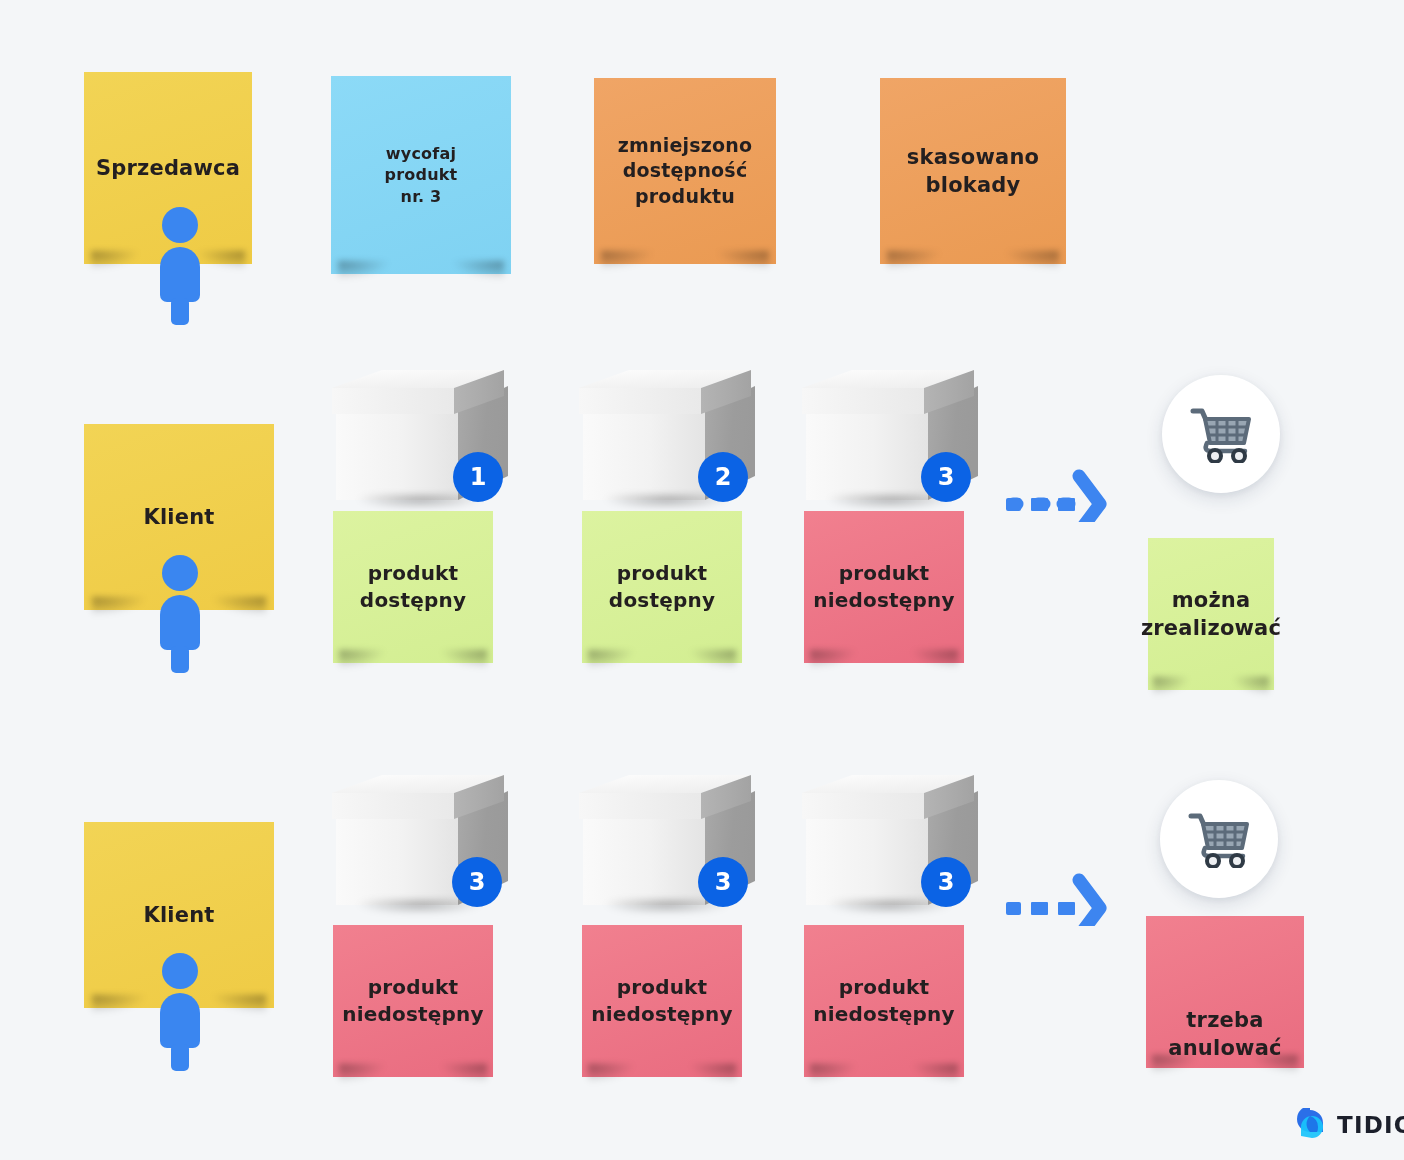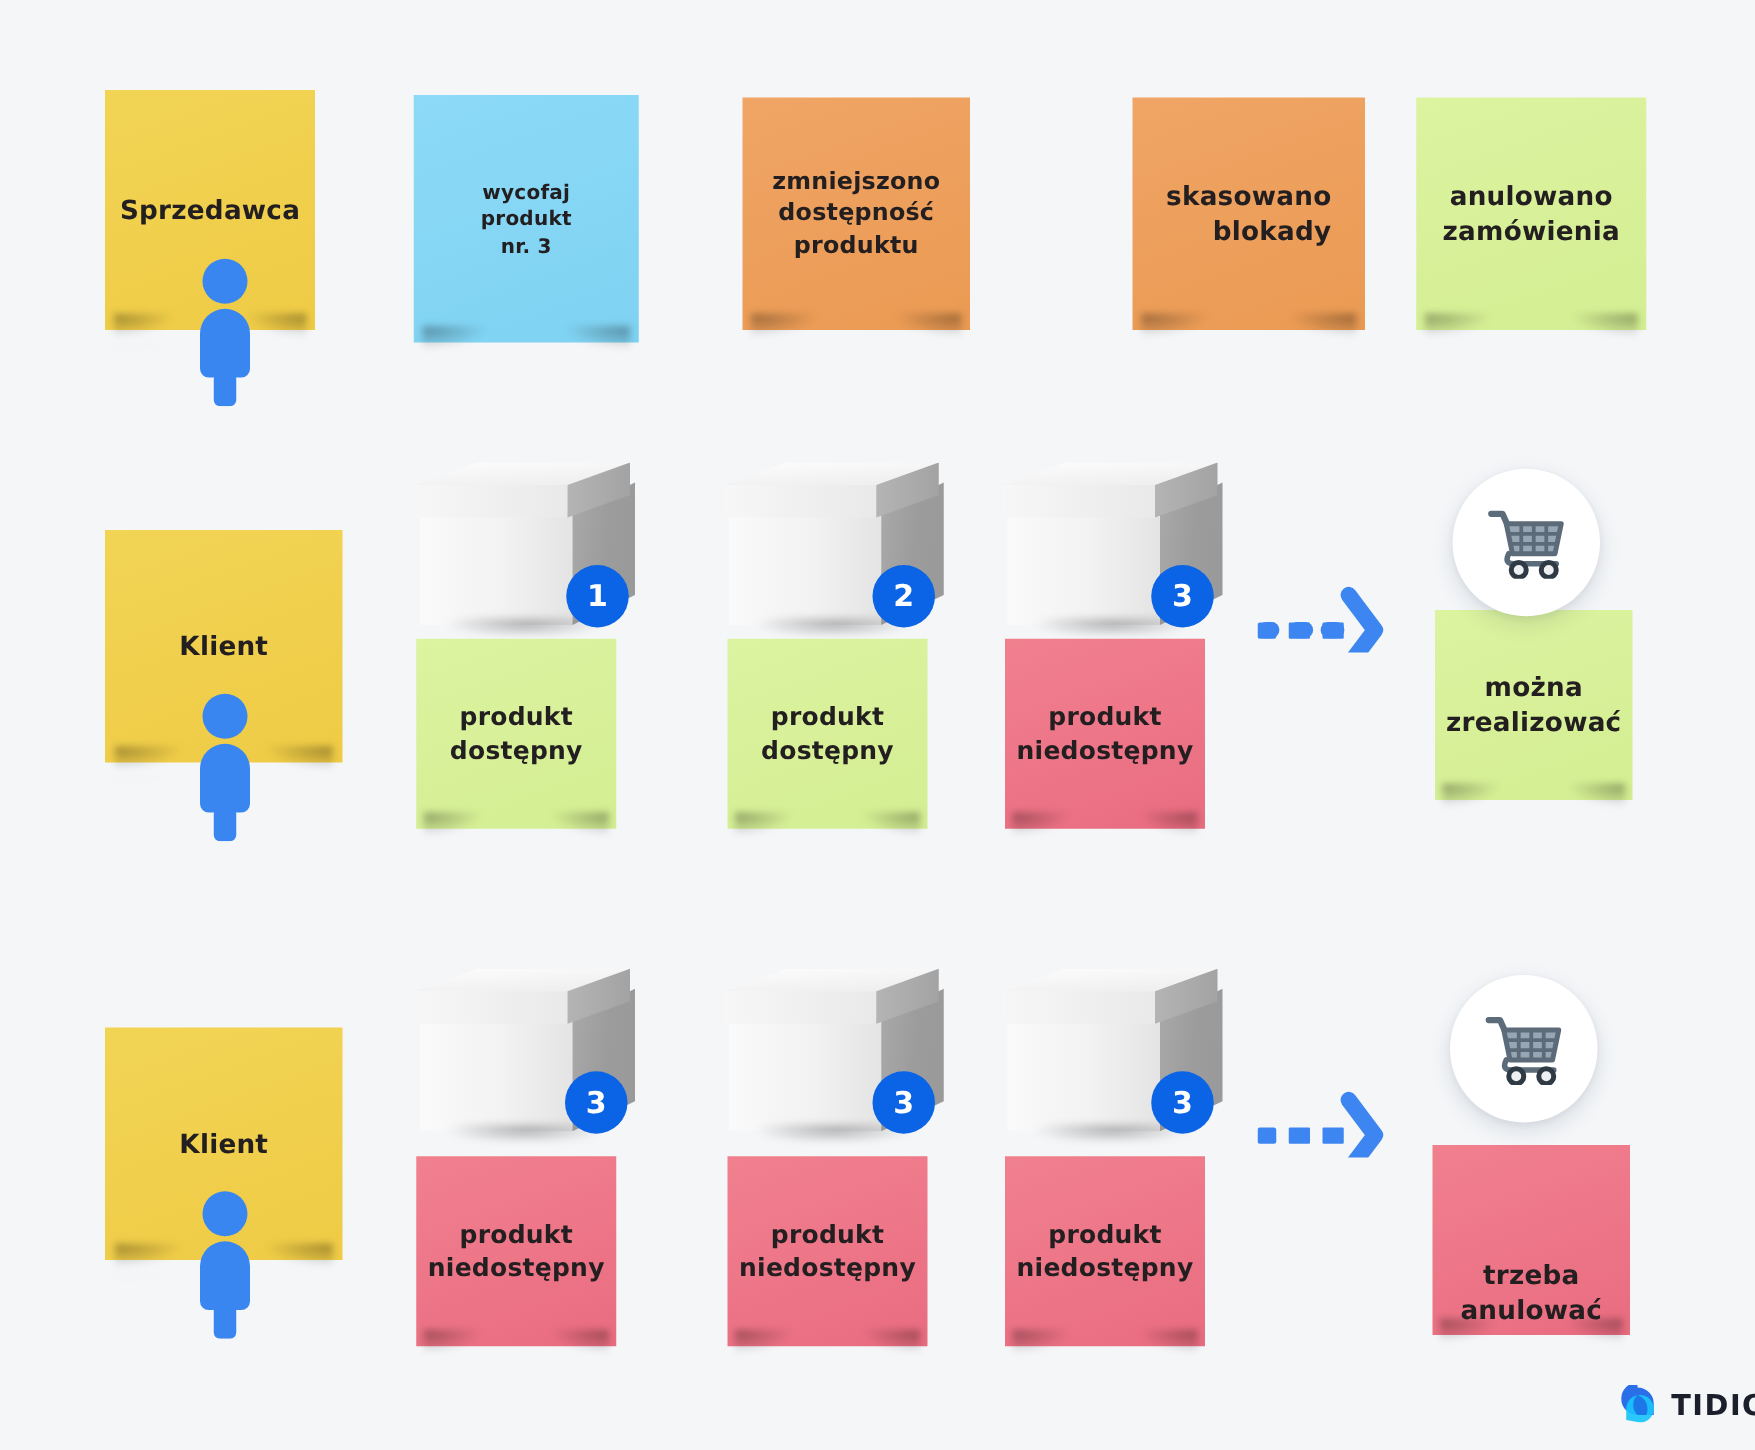--- a/index.html
+++ b/index.html
@@ -137,29 +137,25 @@
 produkt
 nr. 3</span>
   </div>
 
   <div class="note n-orange" style="left:594px; top:78px; width:182px; height:186px; font-size:19px;">
     <span class="txt">zmniejszono
 dostępność
 produktu</span>
   </div>
 
-  <div class="note n-orange" style="left:906px; top:78px; width:186px; height:186px; font-size:21px;text-align:right;">
+  <div class="note n-orange" style="left:880px; top:78px; width:186px; height:186px; font-size:21px;">
     <span class="txt">skasowano
 blokady</span>
   </div>
 
-  <div class="note n-green" style="left:1133px; top:78px; width:184px; height:186px; font-size:21px;">
-    <span class="txt">anulowano
-zamówienia</span>
-  </div>
 
   <div class="note n-yellow" style="left:84px; top:424px; width:190px; height:186px; font-size:21px;">
     <span class="txt">Klient</span>
   </div>
   <div class="person" style="left:152px; top:553px;">
     <svg width="56" height="120" viewBox="0 0 56 120">
       <circle cx="28" cy="20" r="18" fill="#3A86F0"></circle>
       <path d="M8 62 a20 20 0 0 1 40 0 v28 a7 7 0 0 1 -7 7 h-26 a7 7 0 0 1 -7 -7 z" fill="#3A86F0"></path>
       <rect x="19" y="93" width="18" height="27" rx="5" fill="#3A86F0"></rect>
     </svg>
@@ -242,21 +238,21 @@
         <line x1="19" y1="30" x2="57" y2="30"></line>
         <line x1="28" y1="15" x2="28" y2="37"></line>
         <line x1="38" y1="15" x2="38" y2="37"></line>
         <line x1="48" y1="15" x2="48" y2="37"></line>
       </g>
       <path d="M18 38 q-4 8 4 8 h34" fill="none" stroke="#5C6B7A" stroke-width="4.5" stroke-linecap="round"></path>
       <circle cx="26" cy="51" r="6" fill="#EDEFF2" stroke="#2F3A45" stroke-width="4"></circle>
       <circle cx="50" cy="51" r="6" fill="#EDEFF2" stroke="#2F3A45" stroke-width="4"></circle>
     </svg>
   </div>
-  <div class="note n-green" style="left:1148px; top:488px; width:158px; height:152px; font-size:21px;">
+  <div class="note n-green" style="left:1148px; top:538px; width:126px; height:152px; font-size:21px;">
     <span class="txt">można
 zrealizować</span>
   </div>
 
   <div class="note n-yellow" style="left:84px; top:822px; width:190px; height:186px; font-size:21px;">
     <span class="txt">Klient</span>
   </div>
   <div class="person" style="left:152px; top:951px;">
     <svg width="56" height="120" viewBox="0 0 56 120">
       <circle cx="28" cy="20" r="18" fill="#3A86F0"></circle>

